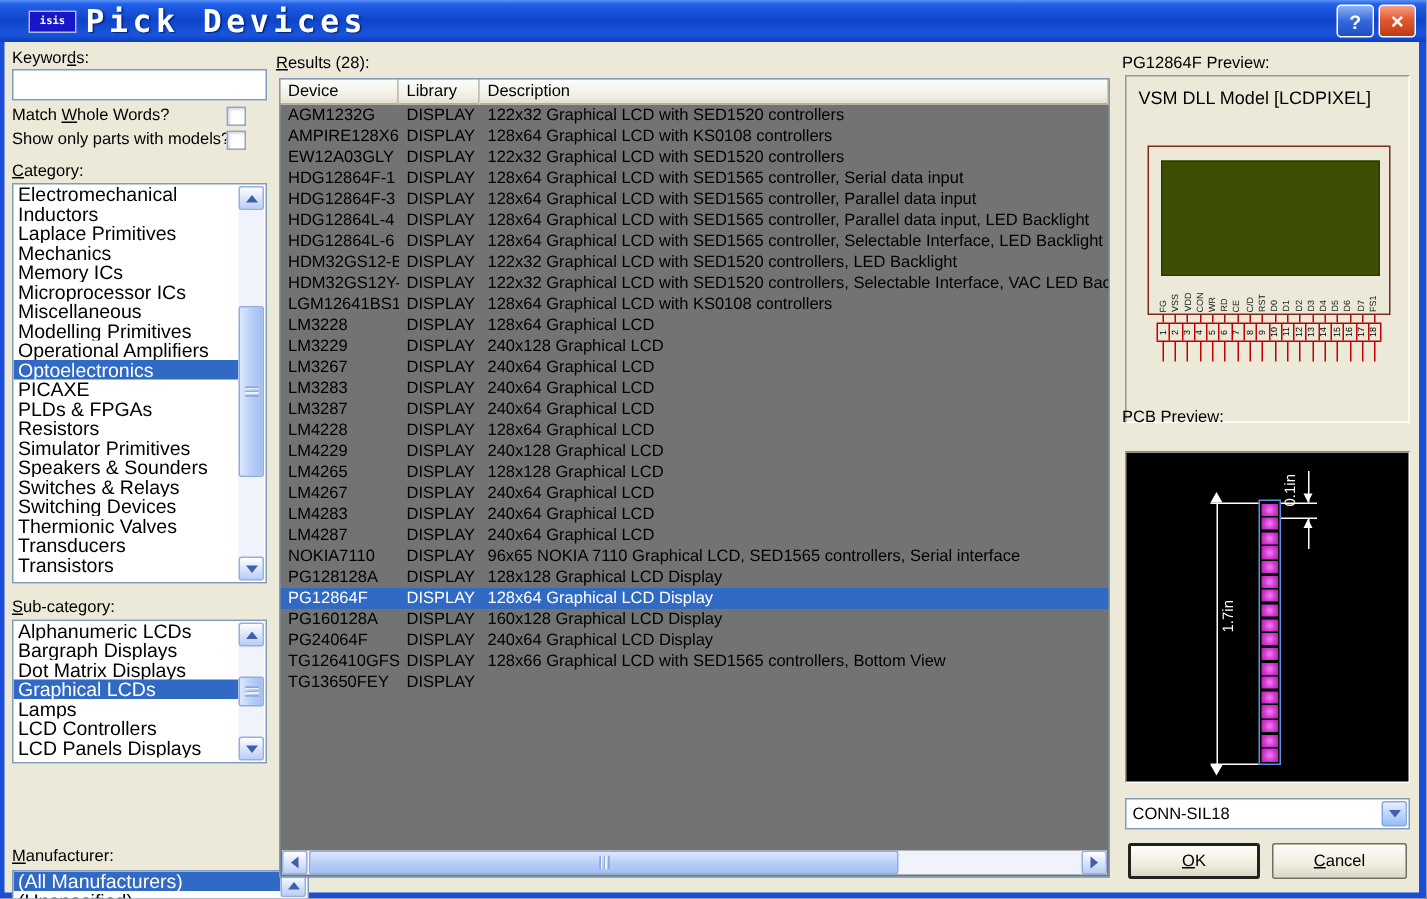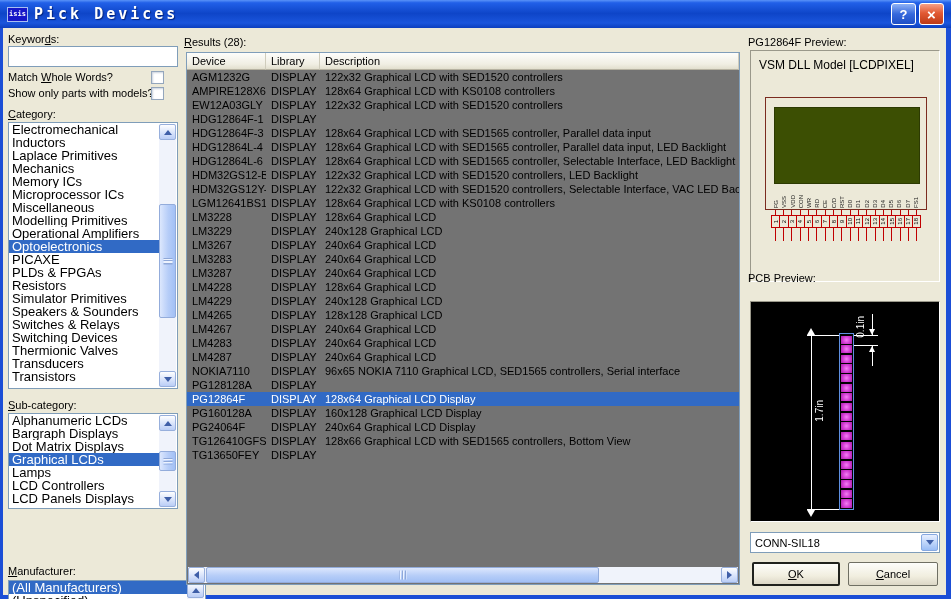--- a/index.html
+++ b/index.html
@@ -3,24 +3,24 @@
 <meta charset="utf-8">
 <style>
   * { margin:0; padding:0; box-sizing:border-box; font-family:"Liberation Sans",sans-serif; }
   html,body { background:#9aa4b0; }
   #window { position:relative; width:951px; height:599px; background:#ECE9D8; overflow:hidden; }
 
   
   .titlebar { position:absolute; top:0; left:0; width:100%; height:28px;
     background:linear-gradient(180deg,#5A93F8 0%,#2160E8 10%,#0E45C8 48%,#1A55DC 82%,#0C3FBE 100%);
     display:flex; align-items:center; padding:0 7px; gap:6px; }
-  .app-icon { width:21px; height:15px; background:#1717C8; border:1px solid #A8BEF2;
-    color:#fff; font:bold 7px "DejaVu Sans Mono",monospace; display:flex; align-items:center; justify-content:center; }
+  .app-icon { width:32px; height:15px; background:#1717C8; border:1px solid #A8BEF2;
+    color:#fff; font:bold 7px "DejaVu Sans Mono",monospace; display:flex; align-items:center; justify-content:center;margin-left:12px; }
   .title-text { color:#fff; font-family:"DejaVu Sans Mono",monospace; font-weight:bold;
-    font-size:15px; letter-spacing:3px; text-shadow:1px 1px 1px #00227A; }
+    font-size:21px; letter-spacing:3px; text-shadow:1px 1px 1px #00227A; }
   .tb-buttons { margin-left:auto; display:flex; gap:3px; }
   .tb-btn { width:25px; height:22px; border-radius:3px; border:1px solid #FFFFFF; color:#fff;
     font-size:13px; font-weight:bold; display:flex; align-items:center; justify-content:center; cursor:default; }
   .help-btn { background:linear-gradient(180deg,#8FB2F6 0%,#3568DC 50%,#1E4FC6 100%); }
   .close-btn { background:linear-gradient(180deg,#F5A088 0%,#E25A34 45%,#BE3A16 100%); font-size:15px; }
   .win-border { position:absolute; background:#1B4ED6; }
   .wb-left { top:28px; left:0; bottom:0; width:3px; }
   .wb-right { top:28px; right:0; bottom:0; width:5px; }
   .wb-bottom { bottom:0; left:0; right:0; height:4px; }
 
@@ -251,20 +251,21 @@
           <div class="t-cell c-desc">128x64 Graphical LCD with KS0108 controllers</div>
         </div>
         <div class="t-row">
           <div class="t-cell c-device">EW12A03GLY</div>
           <div class="t-cell c-library">DISPLAY</div>
           <div class="t-cell c-desc">122x32 Graphical LCD with SED1520 controllers</div>
         </div>
         <div class="t-row">
           <div class="t-cell c-device">HDG12864F-1</div>
           <div class="t-cell c-library">DISPLAY</div>
+          <div class="t-cell c-desc">128x64 Graphical LCD with SED1565 controller, Serial data input</div>
         </div>
         <div class="t-row">
           <div class="t-cell c-device">HDG12864F-3</div>
           <div class="t-cell c-library">DISPLAY</div>
           <div class="t-cell c-desc">128x64 Graphical LCD with SED1565 controller, Parallel data input</div>
         </div>
         <div class="t-row">
           <div class="t-cell c-device">HDG12864L-4</div>
           <div class="t-cell c-library">DISPLAY</div>
           <div class="t-cell c-desc">128x64 Graphical LCD with SED1565 controller, Parallel data input, LED Backlight</div>
@@ -345,20 +346,21 @@
           <div class="t-cell c-desc">240x64 Graphical LCD</div>
         </div>
         <div class="t-row">
           <div class="t-cell c-device">NOKIA7110</div>
           <div class="t-cell c-library">DISPLAY</div>
           <div class="t-cell c-desc">96x65 NOKIA 7110 Graphical LCD, SED1565 controllers, Serial interface</div>
         </div>
         <div class="t-row">
           <div class="t-cell c-device">PG128128A</div>
           <div class="t-cell c-library">DISPLAY</div>
+          <div class="t-cell c-desc">128x128 Graphical LCD Display</div>
         </div>
         <div class="t-row selected">
           <div class="t-cell c-device">PG12864F</div>
           <div class="t-cell c-library">DISPLAY</div>
           <div class="t-cell c-desc">128x64 Graphical LCD Display</div>
         </div>
         <div class="t-row">
           <div class="t-cell c-device">PG160128A</div>
           <div class="t-cell c-library">DISPLAY</div>
           <div class="t-cell c-desc">160x128 Graphical LCD Display</div>

